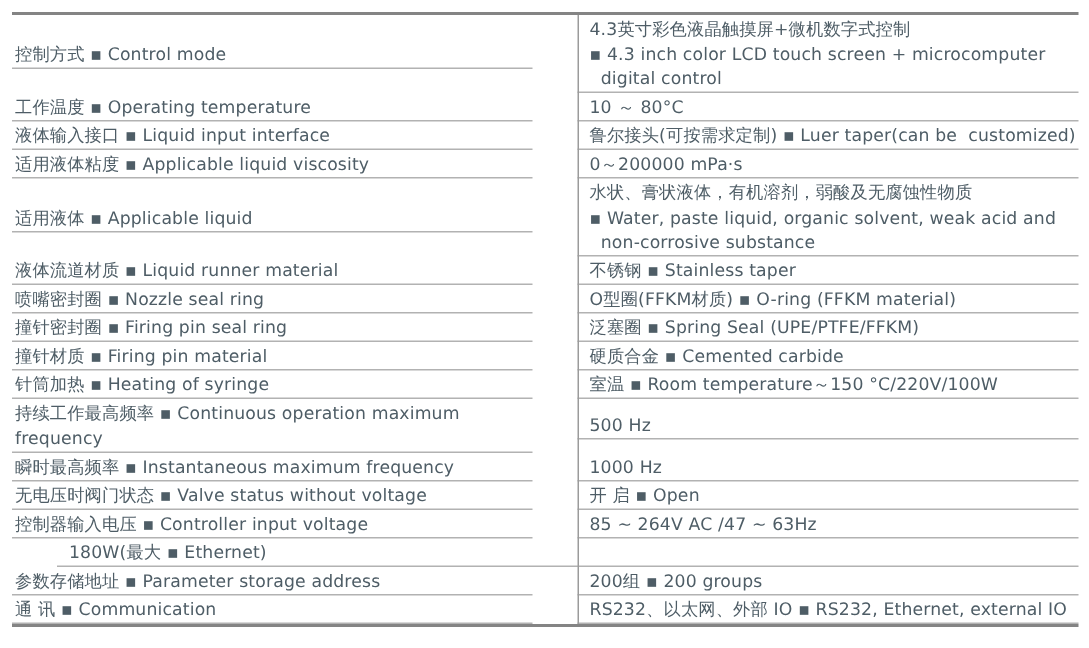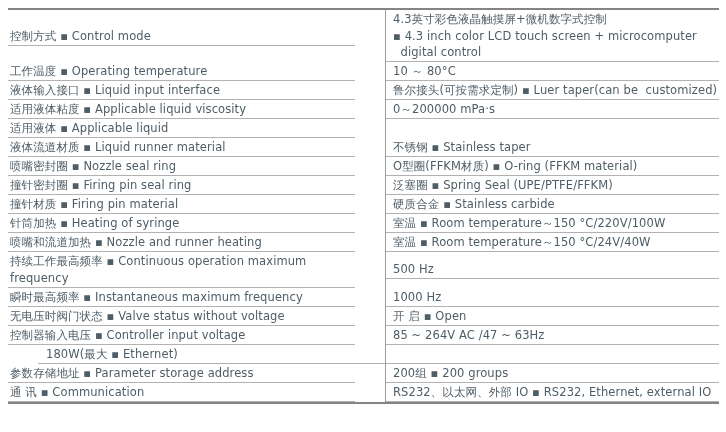--- a/index.html
+++ b/index.html
@@ -62,50 +62,48 @@
     <div class="cell cell-right">鲁尔接头(可按需求定制) ▪ Luer taper(can be  customized)</div>
   </div>
   <div class="row">
     <div class="cell cell-left">适用液体粘度 ▪ Applicable liquid viscosity</div>
     <div class="gap"></div>
     <div class="cell cell-right">0～200000 mPa·s</div>
   </div>
   <div class="row">
     <div class="cell cell-left">适用液体 ▪ Applicable liquid</div>
     <div class="gap"></div>
+    <div class="cell cell-right">水状、膏状液体，有机溶剂，弱酸及无腐蚀性物质
+▪ Water, paste liquid, organic solvent, weak acid and
+  non-corrosive substance</div>
   </div>
   <div class="row">
     <div class="cell cell-left">液体流道材质 ▪ Liquid runner material</div>
     <div class="gap"></div>
     <div class="cell cell-right">不锈钢 ▪ Stainless taper</div>
   </div>
   <div class="row">
     <div class="cell cell-left">喷嘴密封圈 ▪ Nozzle seal ring</div>
     <div class="gap"></div>
     <div class="cell cell-right">O型圈(FFKM材质) ▪ O-ring (FFKM material)</div>
   </div>
   <div class="row">
     <div class="cell cell-left">撞针密封圈 ▪ Firing pin seal ring</div>
     <div class="gap"></div>
     <div class="cell cell-right">泛塞圈 ▪ Spring Seal (UPE/PTFE/FFKM)</div>
   </div>
   <div class="row">
     <div class="cell cell-left">撞针材质 ▪ Firing pin material</div>
     <div class="gap"></div>
-    <div class="cell cell-right">硬质合金 ▪ Stainless carbide</div>
+    <div class="cell cell-right">硬质合金 ▪ Cemented carbide</div>
   </div>
   <div class="row">
     <div class="cell cell-left">针筒加热 ▪ Heating of syringe</div>
     <div class="gap"></div>
     <div class="cell cell-right">室温 ▪ Room temperature～150 °C/220V/100W</div>
-  </div>
-  <div class="row">
-    <div class="cell cell-left">喷嘴和流道加热 ▪ Nozzle and runner heating</div>
-    <div class="gap"></div>
-    <div class="cell cell-right">室温 ▪ Room temperature～150 °C/24V/40W</div>
   </div>
   <div class="row">
     <div class="cell cell-left">持续工作最高频率 ▪ Continuous operation maximum frequency</div>
     <div class="gap"></div>
     <div class="cell cell-right">500 Hz</div>
   </div>
   <div class="row">
     <div class="cell cell-left">瞬时最高频率 ▪ Instantaneous maximum frequency</div>
     <div class="gap"></div>
     <div class="cell cell-right">1000 Hz</div>

